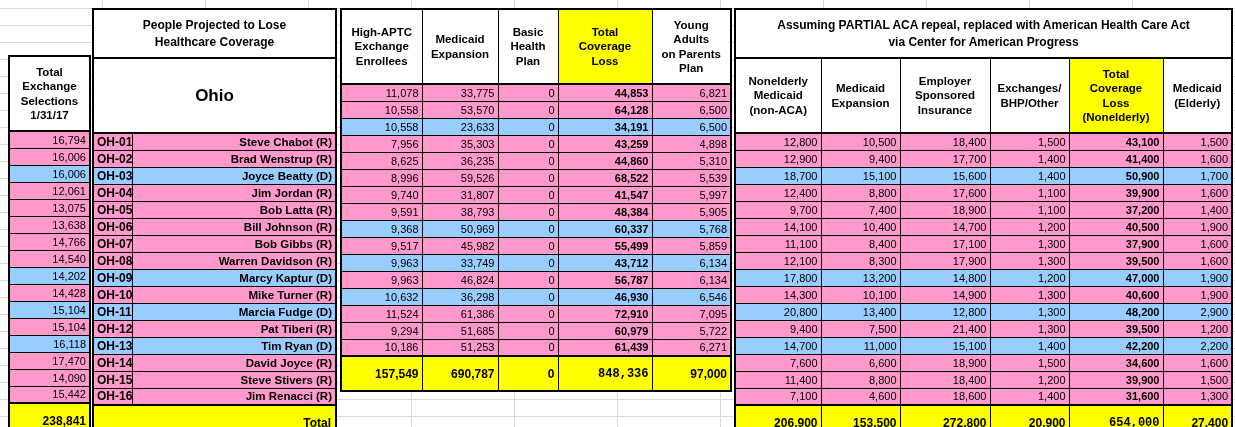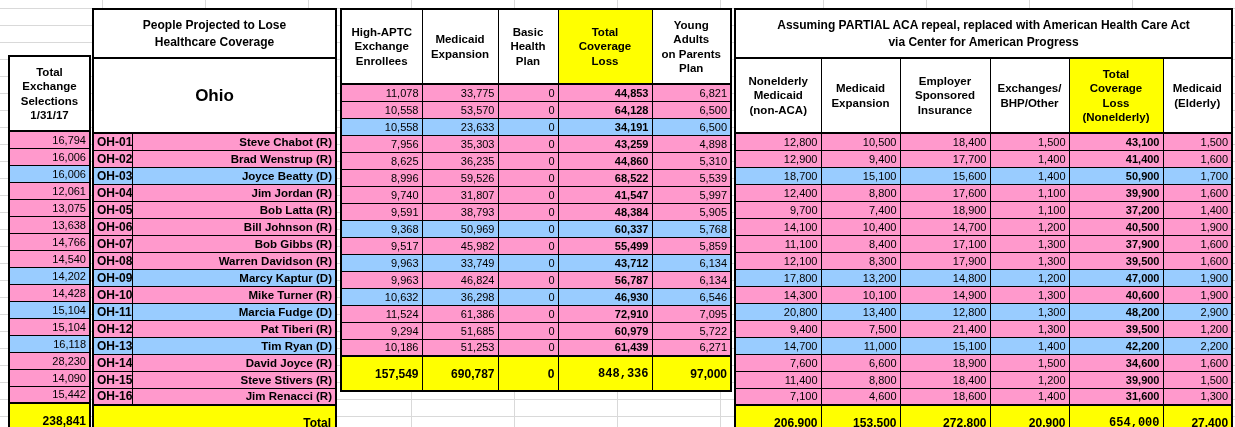--- a/index.html
+++ b/index.html
@@ -96,21 +96,21 @@
           <tr class="data-row">
             <td class="num blue">15,104</td>
           </tr>
           <tr class="data-row">
             <td class="num pink">15,104</td>
           </tr>
           <tr class="data-row">
             <td class="num blue">16,118</td>
           </tr>
           <tr class="data-row">
-            <td class="num pink">28,230</td>
+            <td class="num pink">17,470</td>
           </tr>
           <tr class="data-row">
             <td class="num pink">14,090</td>
           </tr>
           <tr class="data-row">
             <td class="num pink">15,442</td>
           </tr>
         </tbody>
       <tbody>
         <tr class="total-row">

